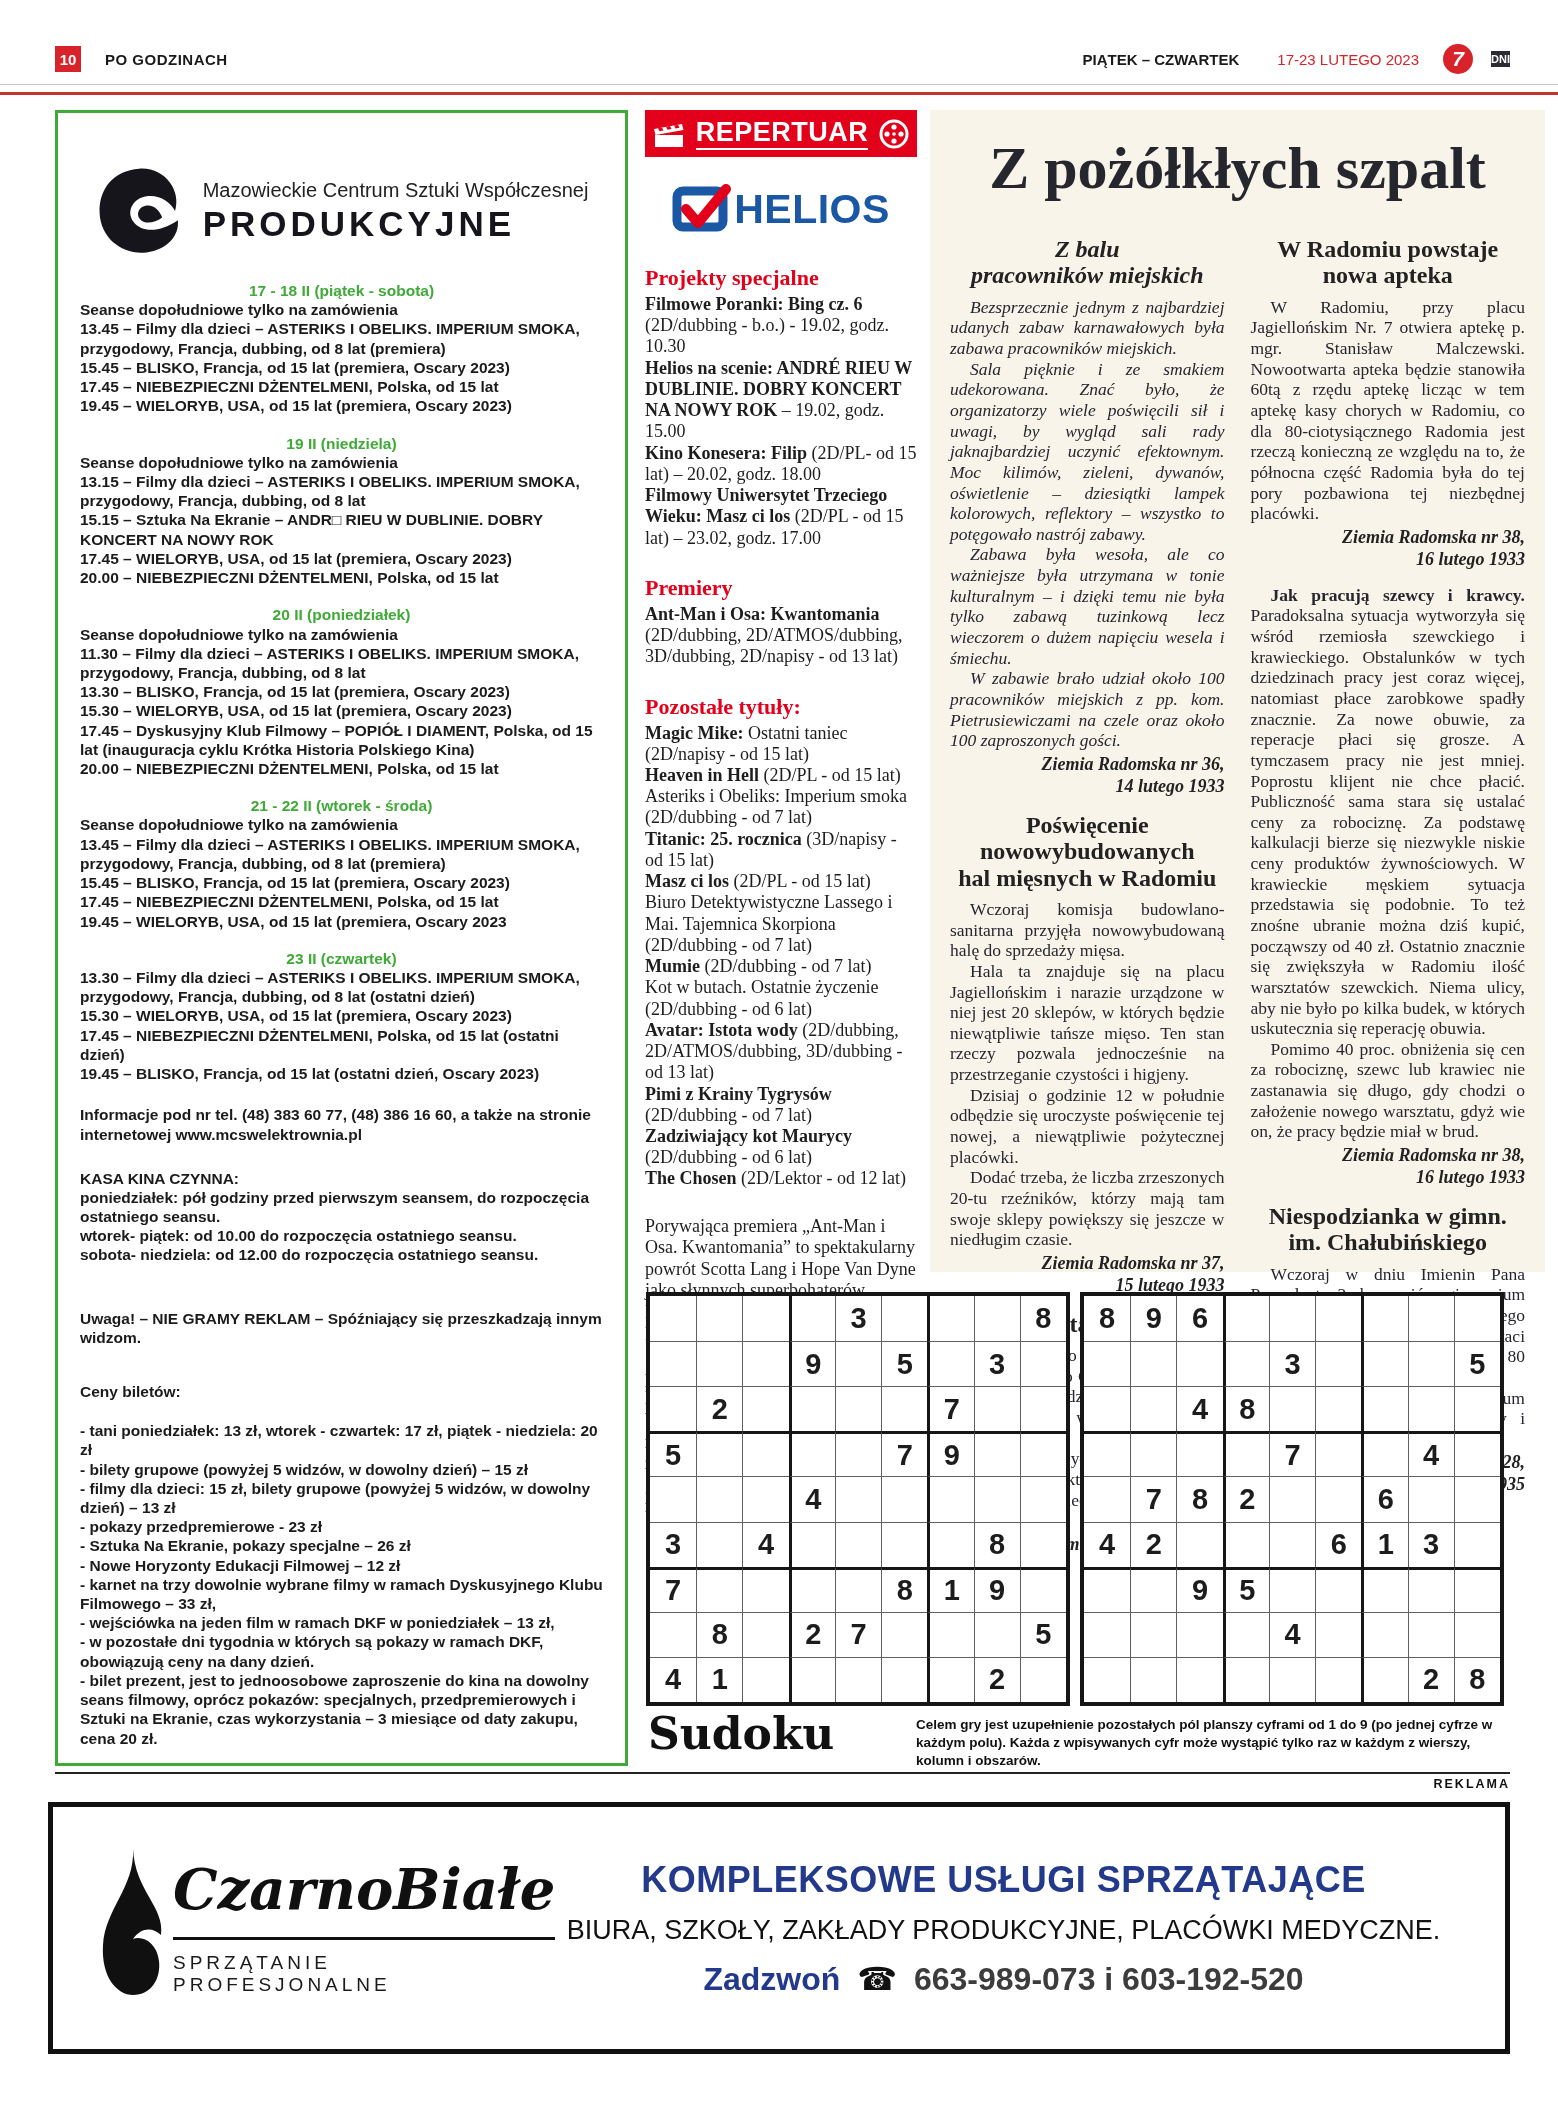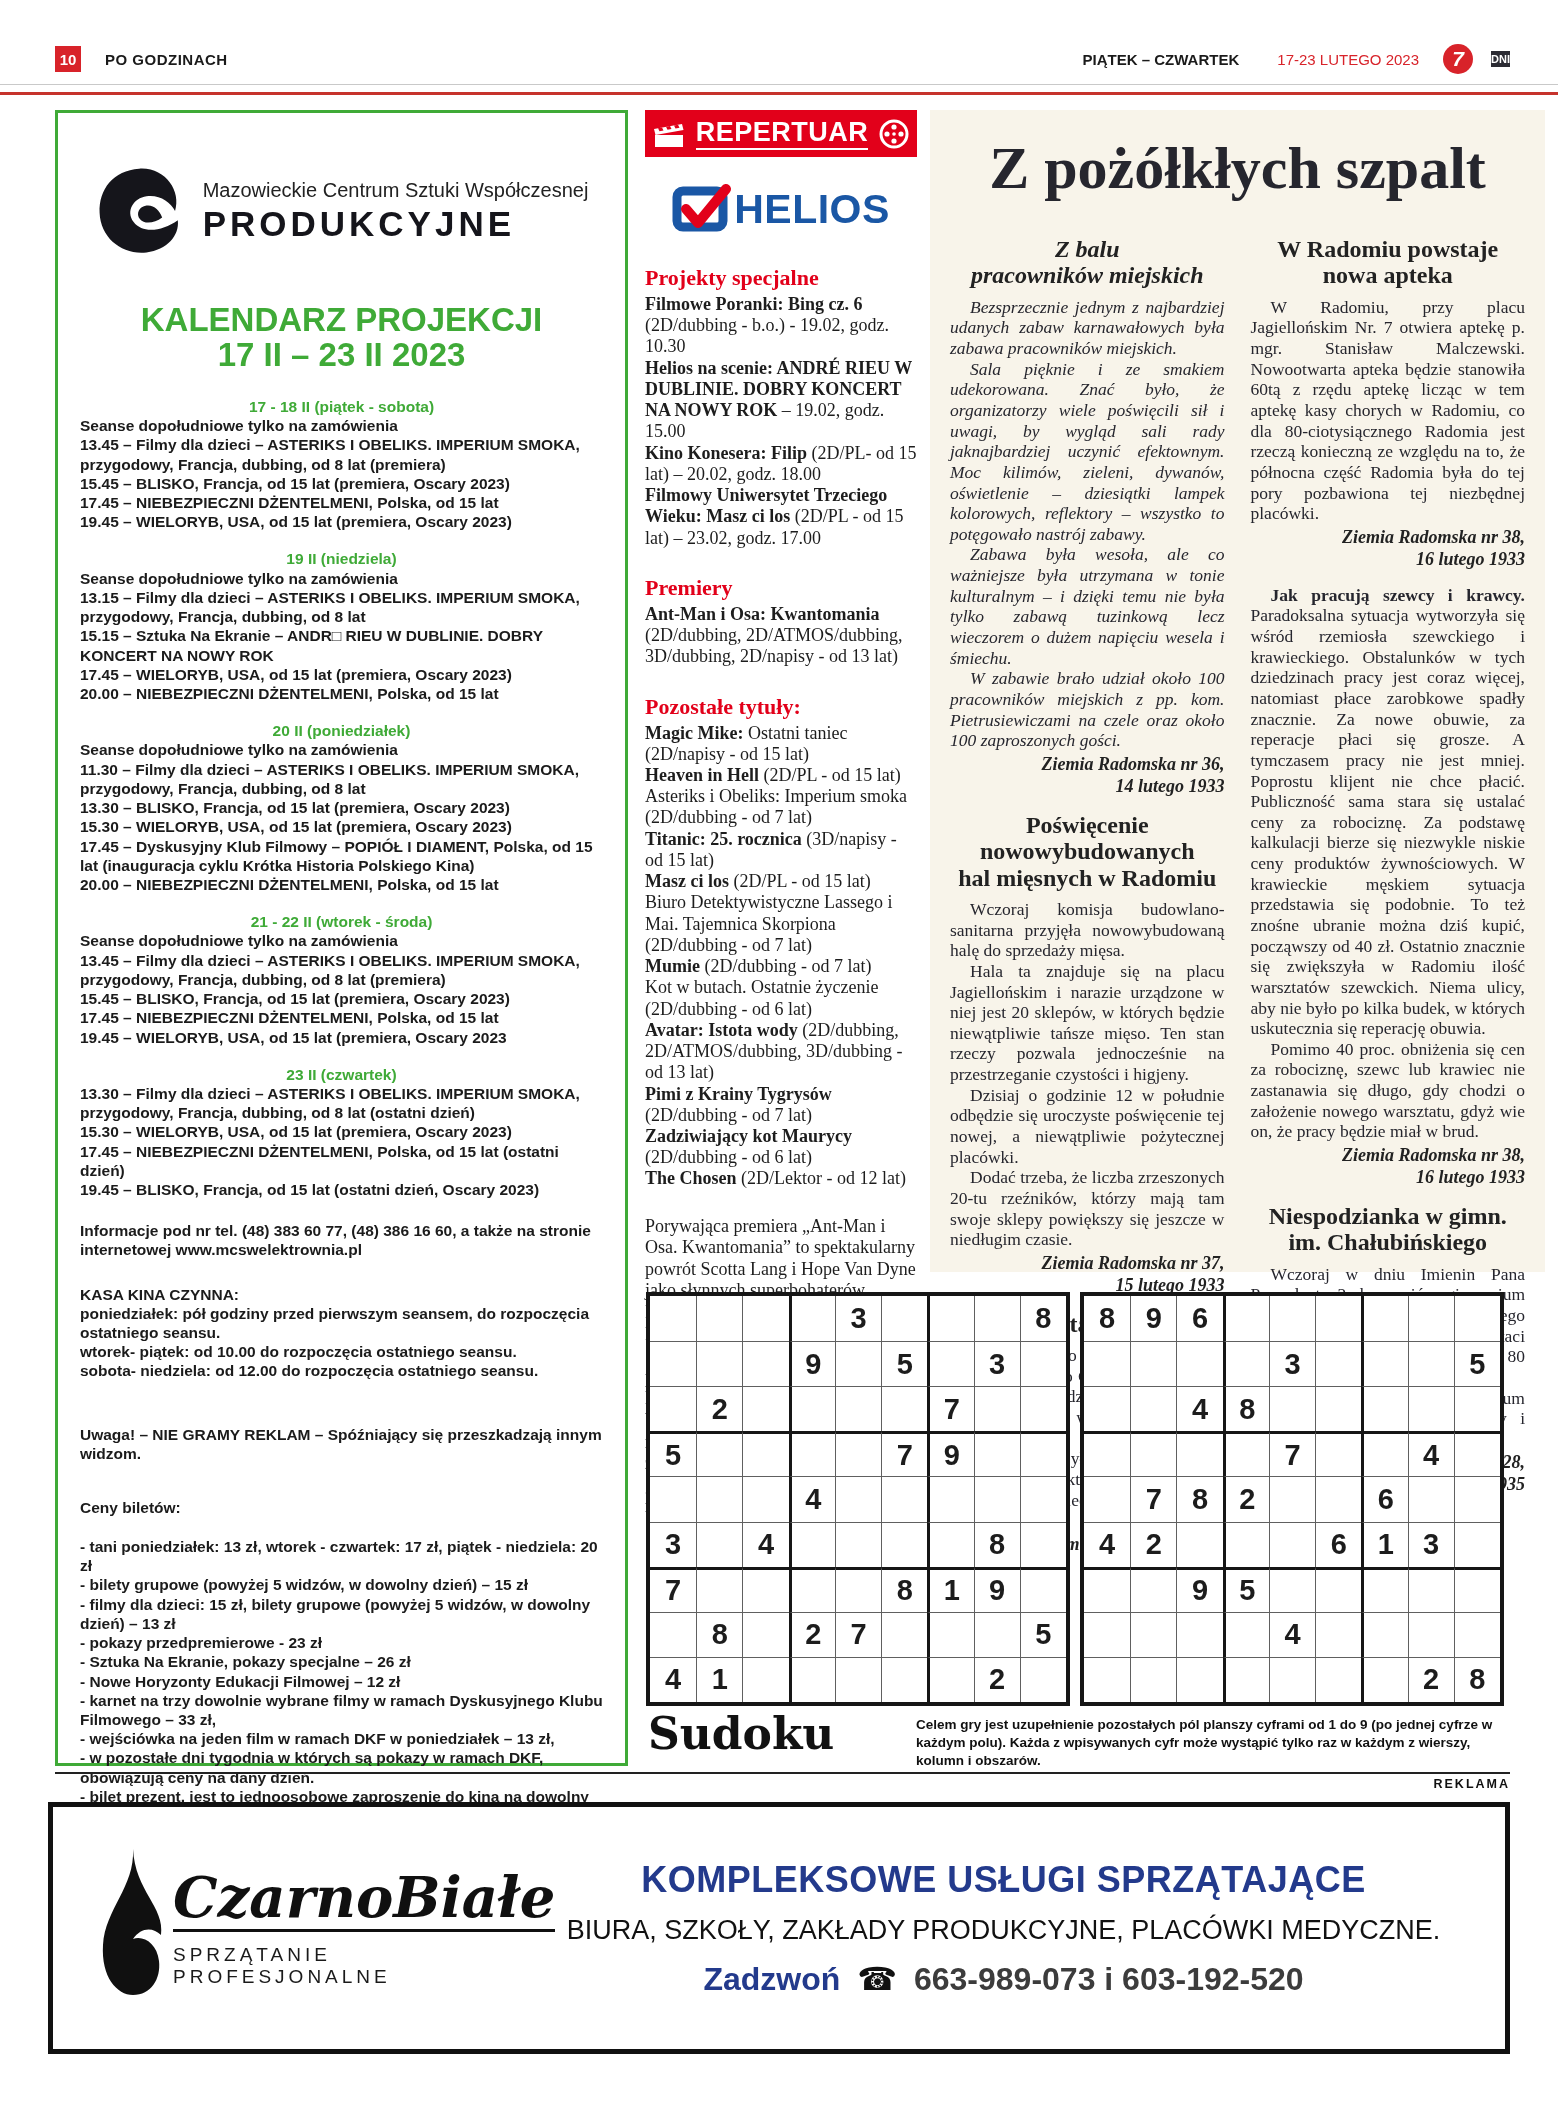--- a/index.html
+++ b/index.html
@@ -66,21 +66,21 @@
   .sud-cell.tl{border-left:3px solid #161616;}
   .sud-cell.tt{border-top:3px solid #161616;}
   #sudoku-label{position:absolute;left:648px;top:1708px;font-family:"DejaVu Serif",serif;font-weight:bold;font-size:44px;color:#111;}
   #sudoku-caption{position:absolute;left:916px;top:1716px;width:592px;font-size:13.5px;font-weight:bold;line-height:1.35;color:#111;}
 
   
   #reklama-rule{position:absolute;left:55px;top:1772px;width:1455px;height:2px;background:#222;}
   #reklama-label{position:absolute;left:55px;top:1777px;width:1455px;text-align:right;font-size:12.5px;font-weight:bold;letter-spacing:2px;color:#111;}
   #ad-box{position:absolute;left:48px;top:1802px;width:1462px;height:252px;border:5px solid #111;box-sizing:border-box;background:#fff;display:flex;align-items:center;}
   .ad-left{width:470px;display:flex;align-items:center;gap:4px;padding-left:38px;box-sizing:border-box;}
-  .ad-brand{font-family:"DejaVu Serif",serif;font-style:italic;font-weight:bold;font-size:56px;color:#101010;border-bottom:3px solid #101010;padding-bottom:4px;line-height:1;}
+  .ad-brand{font-family:"DejaVu Serif",serif;font-style:italic;font-weight:bold;font-size:56px;color:#101010;border-bottom:3px solid #101010;padding-bottom:20px;line-height:1;}
   .ad-brand-sub{font-size:19px;letter-spacing:4px;color:#1a1a1a;margin-top:12px;}
   .ad-right{flex:1;text-align:center;padding-right:21px;}
   .ad-line1{font-size:36px;font-weight:bold;color:#233a8c;letter-spacing:.5px;}
   .ad-line2{font-size:27px;color:#111;margin-top:14px;}
   .ad-line3{margin-top:14px;font-size:32px;font-weight:bold;}
   .ad-call{color:#233a8c;}
   .ad-phone-icon{font-family:"DejaVu Sans",sans-serif;color:#111;margin:0 8px;}
   .ad-phones{color:#3c3c3c;}
   svg{display:block;}
 </style>
@@ -107,22 +107,20 @@
     <span>
       <svg width="92" height="92" viewBox="0 0 100 100">
         <path fill="#15151b" d="M48 4 C20 6 4 26 5 52 C6 80 30 98 56 95 C78 92 92 77 90 60 C73 72 52 75 42 62 C33 50 42 36 56 34 C70 32 82 40 87 50 C94 28 76 2 48 4 Z M56 44 c-8 1 -12 9 -7 15 c5 6 16 4 24 -2 c-3 -8 -9 -14 -17 -13 Z"></path>
       </svg>
     </span>
     <div class="mcsw-text">
       <div class="mcsw-line1">Mazowieckie Centrum Sztuki Współczesnej</div>
       <div class="mcsw-line2">PRODUKCYJNE</div>
     </div>
   </div>
-  <div class="cal-title">KALENDARZ PROJEKCJI
-17 II – 23 II 2023</div>
   <div id="calendar-sections">
       <div class="cal-head">17 - 18 II (piątek - sobota)</div>
       <div class="cal-line">Seanse dopołudniowe tylko na zamówienia</div>
       <div class="cal-line">13.45 – Filmy dla dzieci – ASTERIKS I OBELIKS. IMPERIUM SMOKA, przygodowy, Francja, dubbing, od 8 lat (premiera)</div>
       <div class="cal-line">15.45 – BLISKO, Francja, od 15 lat (premiera, Oscary 2023)</div>
       <div class="cal-line">17.45 – NIEBEZPIECZNI DŻENTELMENI, Polska, od 15 lat</div>
       <div class="cal-line">19.45 – WIELORYB, USA, od 15 lat (premiera, Oscary 2023)</div>
       <div class="cal-head">19 II (niedziela)</div>
       <div class="cal-line">Seanse dopołudniowe tylko na zamówienia</div>
       <div class="cal-line">13.15 – Filmy dla dzieci – ASTERIKS I OBELIKS. IMPERIUM SMOKA, przygodowy, Francja, dubbing, od 8 lat</div>

